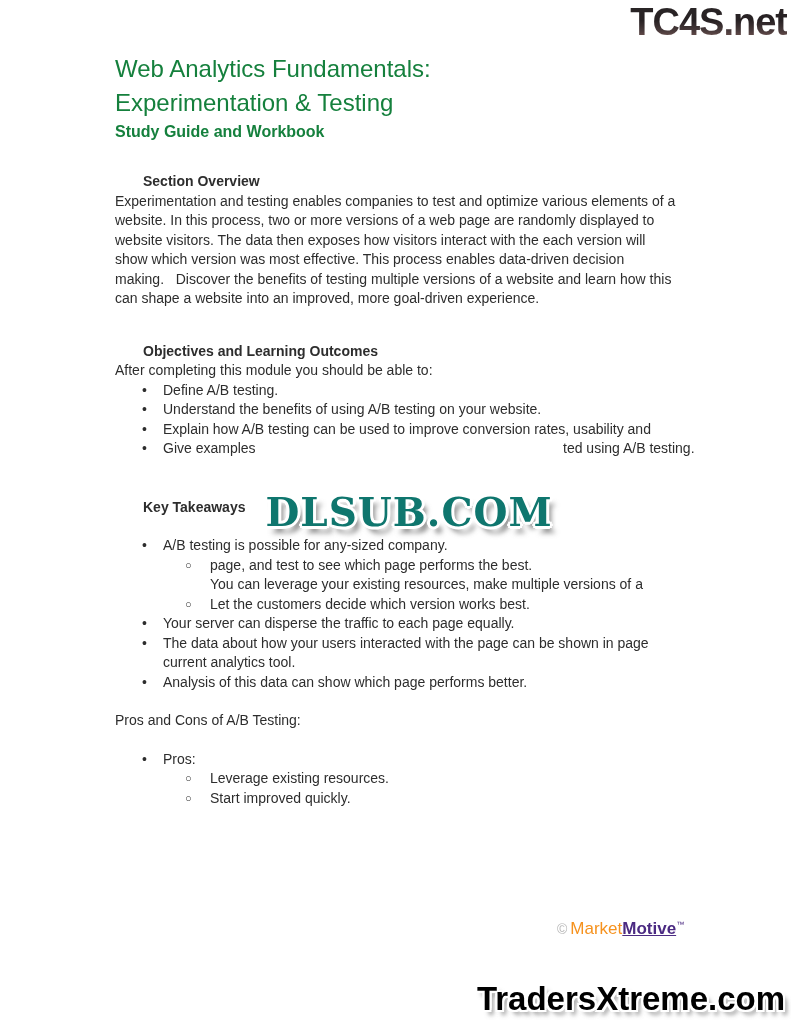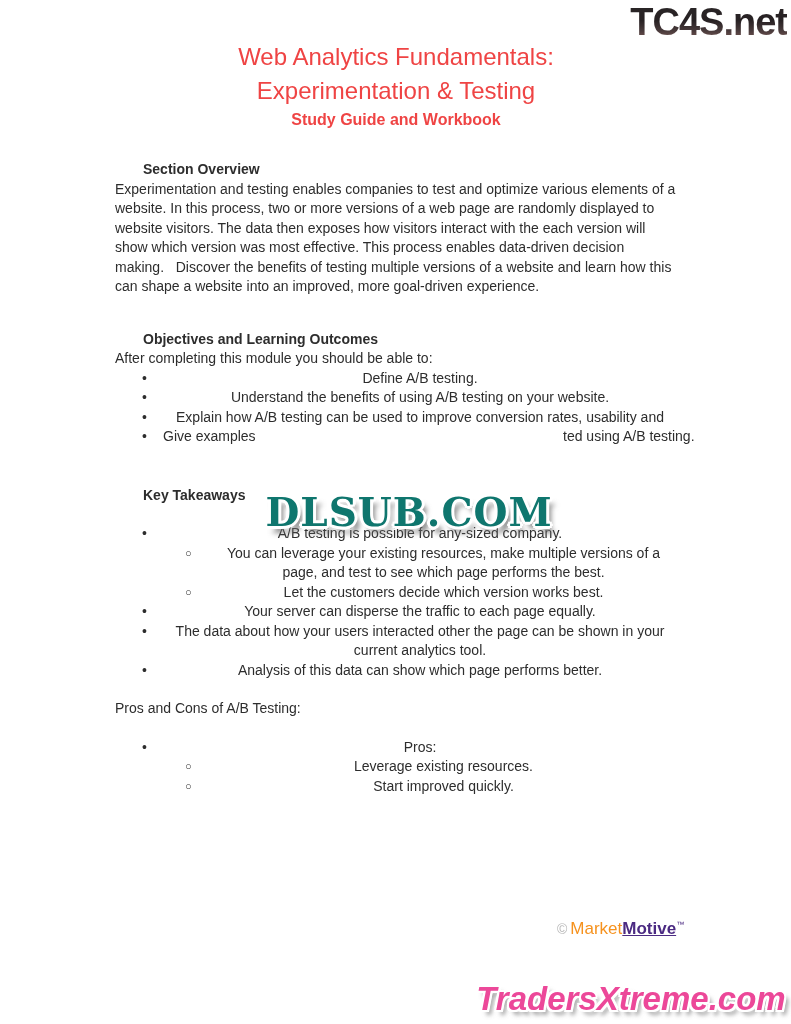--- a/index.html
+++ b/index.html
@@ -18,40 +18,40 @@
     font-size:38px;font-weight:bold;letter-spacing:-1px;
     background:linear-gradient(180deg,#2b2728 0%,#272123 45%,#4a3b3c 70%,#916862 100%);
     -webkit-background-clip:text;background-clip:text;
     color:transparent;
     filter:blur(.3px);
   }
 
   
   .content{position:absolute;left:115px;top:0;width:562px;font-size:14px;line-height:19.5px;}
 
-  .title-block{margin-top:40px;text-align:center;color:#ef4444;}
+  .title-block{margin-top:52px;color:#15803d;}
   .title-line{font-size:24px;line-height:34px;font-weight:400;}
   .subtitle{font-size:16px;line-height:23px;font-weight:700;}
 
   .h-bold{font-weight:bold;margin-left:28px;}
   .sec-overview{margin-top:29px;}
   .para{white-space:pre-wrap;}
 
   .obj-head{margin-top:33px;}
   .kt-head{margin-top:39px;}
   .first-bullet{margin-top:19px;}
   .proscons-lead{margin-top:19px;}
   .pros-first{margin-top:19px;}
 
   
   .b1{position:relative;padding-left:48px;}
   .b1 .marker{position:absolute;left:27px;top:0;}
   .b2{position:relative;padding-left:95px;}
   .b2 .marker{position:absolute;left:70px;top:0;font-size:11px;}
-  .line{display:block;text-align:center;}
+  .line{display:block;}
 
   .frag-right{position:absolute;left:448px;top:0;white-space:nowrap;}
 
   
   .wm-dlsub{
     position:absolute;left:256px;top:486px;width:306px;height:52px;
     display:flex;align-items:center;justify-content:center;
     font-family:"DejaVu Serif",serif;font-weight:bold;
     font-size:39px;letter-spacing:1px;
     color:#0f766e;
@@ -60,27 +60,26 @@
       0 -3px 0 #fff, 0 3px 0 #fff, -3px 0 0 #fff, 3px 0 0 #fff,
       5px 7px 5px rgba(110,110,110,.75);
     z-index:5;
   }
 
   
   .wm-traders{
     position:absolute;left:472px;top:976px;width:318px;height:46px;
     display:flex;align-items:center;justify-content:center;
     font-weight:bold;font-size:33px;letter-spacing:0;
-    color:#ec4899;
+    color:#000000;
     text-shadow:
       -2px -2px 0 #fff, 2px -2px 0 #fff, -2px 2px 0 #fff, 2px 2px 0 #fff,
       0 -2px 0 #fff, 0 2px 0 #fff, -2px 0 0 #fff, 2px 0 0 #fff,
       4px 5px 4px rgba(120,120,120,.7);
     z-index:5;
-    font-style:italic;
   }
 
   
   .mm{position:absolute;left:557px;top:919px;font-size:17px;white-space:nowrap;z-index:4;}
   .mm-c{color:#b7b7b7;font-size:14px;margin-right:3px;}
   .mm-market{color:#f6921e;}
   .mm-motive{color:#4b2a82;font-weight:bold;text-decoration:underline;}
   .mm-tm{color:#4b2a82;font-size:8px;vertical-align:super;}
 </style>
 </head>
@@ -123,34 +122,34 @@
     </div>
 
     <div class="h-bold kt-head">Key Takeaways</div>
 
     <div class="b1 first-bullet">
       <span class="marker">•</span>
       <span class="line">A/B testing is possible for any-sized company.</span>
     </div>
     <div class="b2">
       <span class="marker">○</span>
+      <span class="line">page, and test to see which page performs the best.</span>
       <span class="line">You can leverage your existing resources, make multiple versions of a</span>
-      <span class="line">page, and test to see which page performs the best.</span>
     </div>
     <div class="b2">
       <span class="marker">○</span>
       <span class="line">Let the customers decide which version works best.</span>
     </div>
     <div class="b1">
       <span class="marker">•</span>
       <span class="line">Your server can disperse the traffic to each page equally.</span>
     </div>
     <div class="b1">
       <span class="marker">•</span>
-      <span class="line">The data about how your users interacted other the page can be shown in your</span>
+      <span class="line">The data about how your users interacted with the page can be shown in page</span>
       <span class="line">current analytics tool.</span>
     </div>
     <div class="b1">
       <span class="marker">•</span>
       <span class="line">Analysis of this data can show which page performs better.</span>
     </div>
 
     <div class="proscons-lead">Pros and Cons of A/B Testing:</div>
 
     <div class="b1 pros-first">

